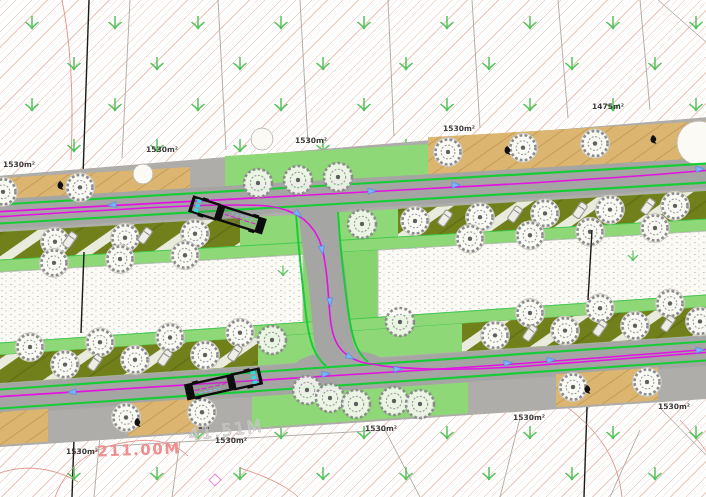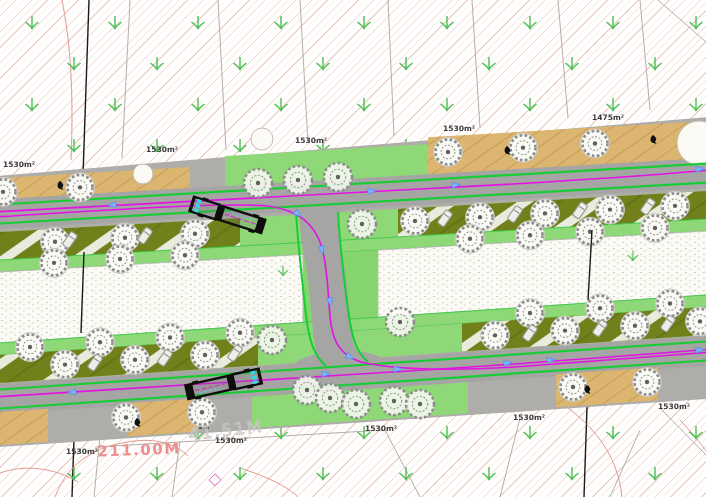--- a/index.html
+++ b/index.html
@@ -621,20 +621,20 @@
         <rect x="-4.285714285714286" y="-4.285714285714286" width="8.399999999999999" height="8.399999999999999" fill="none" stroke="#e587c9" stroke-width="1" transform="translate(215 480) rotate(45)"></rect>
       </g>
     </svg>
   <div id="labels">
     <div class="dim-pink" id="dim0" style="left: 139px; top: 450px;">211.00M</div>
     <div class="dim-ghost" id="dim1" style="left: 226px; top: 430px;">41.51M</div>
   <div class="area-label" style="left: 19px; top: 164px;">1530m²</div>
       <div class="area-label" style="left: 162px; top: 149px;">1530m²</div>
       <div class="area-label" style="left: 311px; top: 140px;">1530m²</div>
       <div class="area-label" style="left: 459px; top: 128px;">1530m²</div>
-      <div class="area-label" style="left: 608px; top: 117px;">1475m²</div>
+      <div class="area-label" style="left: 608px; top: 106px;">1475m²</div>
       <div class="area-label" style="left: 82px; top: 451px;">1530m²</div>
       <div class="area-label" style="left: 231px; top: 440px;">1530m²</div>
       <div class="area-label" style="left: 381px; top: 428px;">1530m²</div>
       <div class="area-label" style="left: 529px; top: 417px;">1530m²</div>
       <div class="area-label" style="left: 674px; top: 406px;">1530m²</div>
     </div>
 </div>
 
 </body></html>

